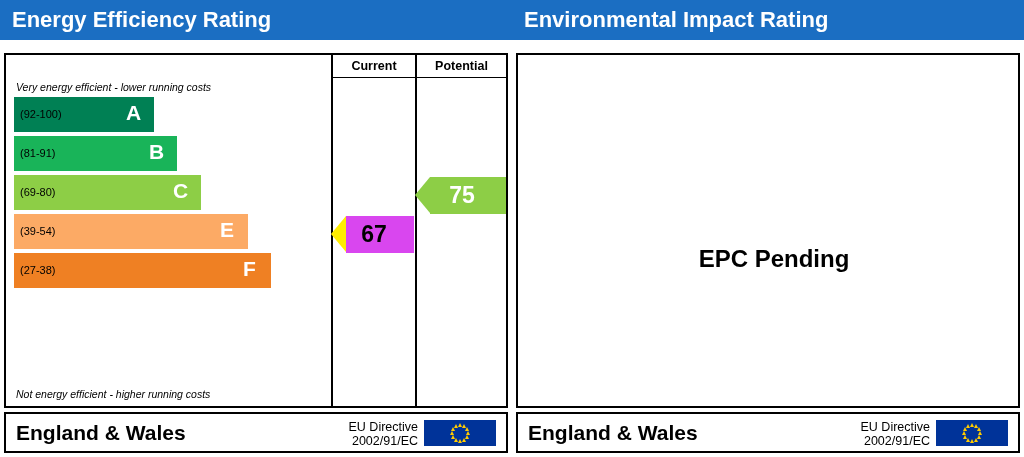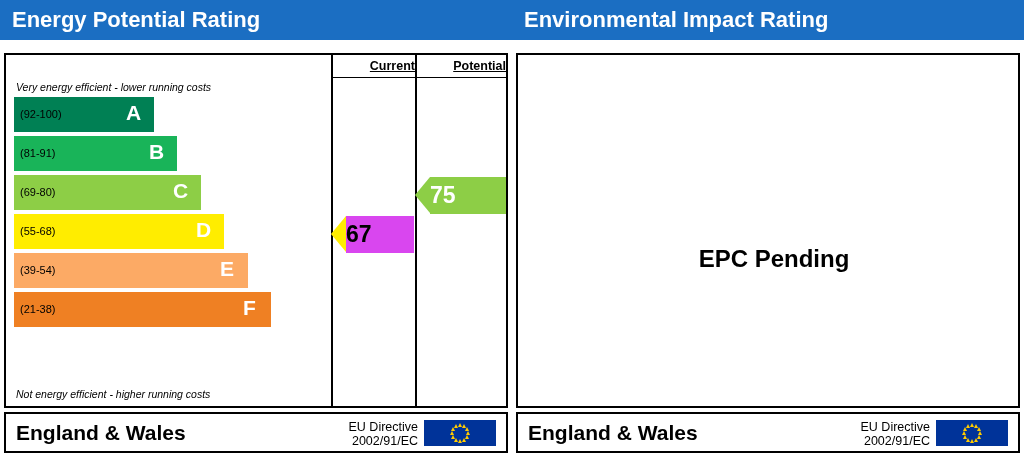--- a/index.html
+++ b/index.html
@@ -28,24 +28,23 @@
   .chart-frame{
     position:absolute;left:4px;top:53px;width:504px;height:355px;
     border:2px solid #000000;
     box-sizing:border-box;
     background:#ffffff;
   }
   .col-head{
     position:absolute;top:0;height:22px;
     border-left:2px solid #000;
     box-sizing:border-box;
-    text-align:right;
+    text-align:center;
     font-size:12.5px;font-weight:bold;color:#000;
     line-height:22px;
-    text-decoration:underline;
   }
   .col-current{left:325px;width:84px;}
   .col-potential{left:409px;width:91px;}
   .col-head-border{
     position:absolute;left:325px;top:22px;width:175px;height:1px;background:#000;
   }
   .col-div-1{position:absolute;left:325px;top:0;width:2px;height:351px;background:#000;}
   .col-div-2{position:absolute;left:409px;top:0;width:2px;height:351px;background:#000;}
 
   .note{
@@ -70,21 +69,21 @@
     font-size:11px;color:#000;font-style:normal;
   }
   .bar .letter{
     position:absolute;top:4px;
     font-size:21px;font-weight:bold;color:#ffffff;
   }
 
   
   .marker{
     position:absolute;height:37px;
-    display:flex;align-items:center;justify-content:flex-start;
+    display:flex;align-items:center;justify-content:center;
     color:#ffffff;font-size:23px;font-weight:bold;
     padding-right:12px;box-sizing:border-box;
   }
   .marker .arrow-head{
     position:absolute;left:-15px;top:0;width:0;height:0;
     border-top:18.5px solid transparent;
     border-bottom:18.5px solid transparent;
   }
 
   .epc-pending{
@@ -115,21 +114,21 @@
     border-right:2.2px solid transparent;
     border-bottom:4.4px solid #FFCC00;
   }
 </style>
 </head>
 <body>
 
 <div class="panel panel-left">
 
   <div class="title-bar">
-    <div class="title">Energy Potential Rating</div>
+    <div class="title">Energy Efficiency Rating</div>
   </div>
 
   <div class="chart-frame">
 
     <div class="col-head col-current">Current</div>
     <div class="col-head col-potential">Potential</div>
     <div class="col-head-border"></div>
     <div class="col-div-1"></div>
     <div class="col-div-2"></div>
 
@@ -149,35 +148,30 @@
         <div class="range">(81-91)</div>
         <div class="letter" style="left:135px;">B</div>
       </div>
 
       <div class="bar">
         <div class="band" style="width:187px;background:#8dce46;"></div>
         <div class="range">(69-80)</div>
         <div class="letter" style="left:159px;">C</div>
       </div>
 
-      <div class="bar">
-        <div class="band" style="width:210px;background:#ffed00;"></div>
-        <div class="range">(55-68)</div>
-        <div class="letter" style="left:182px;">D</div>
-      </div>
 
       <div class="bar">
         <div class="band" style="width:234px;background:#fcaa65;"></div>
         <div class="range">(39-54)</div>
         <div class="letter" style="left:206px;">E</div>
       </div>
 
       <div class="bar">
         <div class="band" style="width:257px;background:#ef8023;"></div>
-        <div class="range">(21-38)</div>
+        <div class="range">(27-38)</div>
         <div class="letter" style="left:229px;">F</div>
       </div>
 
 
     </div>
 
     <div class="marker" style="left:340px;top:161px;width:68px;background:#d946ef;color:#000;">
       <div class="arrow-head" style="border-right:15px solid #ffed00;"></div>
       <span>67</span>
     </div>

